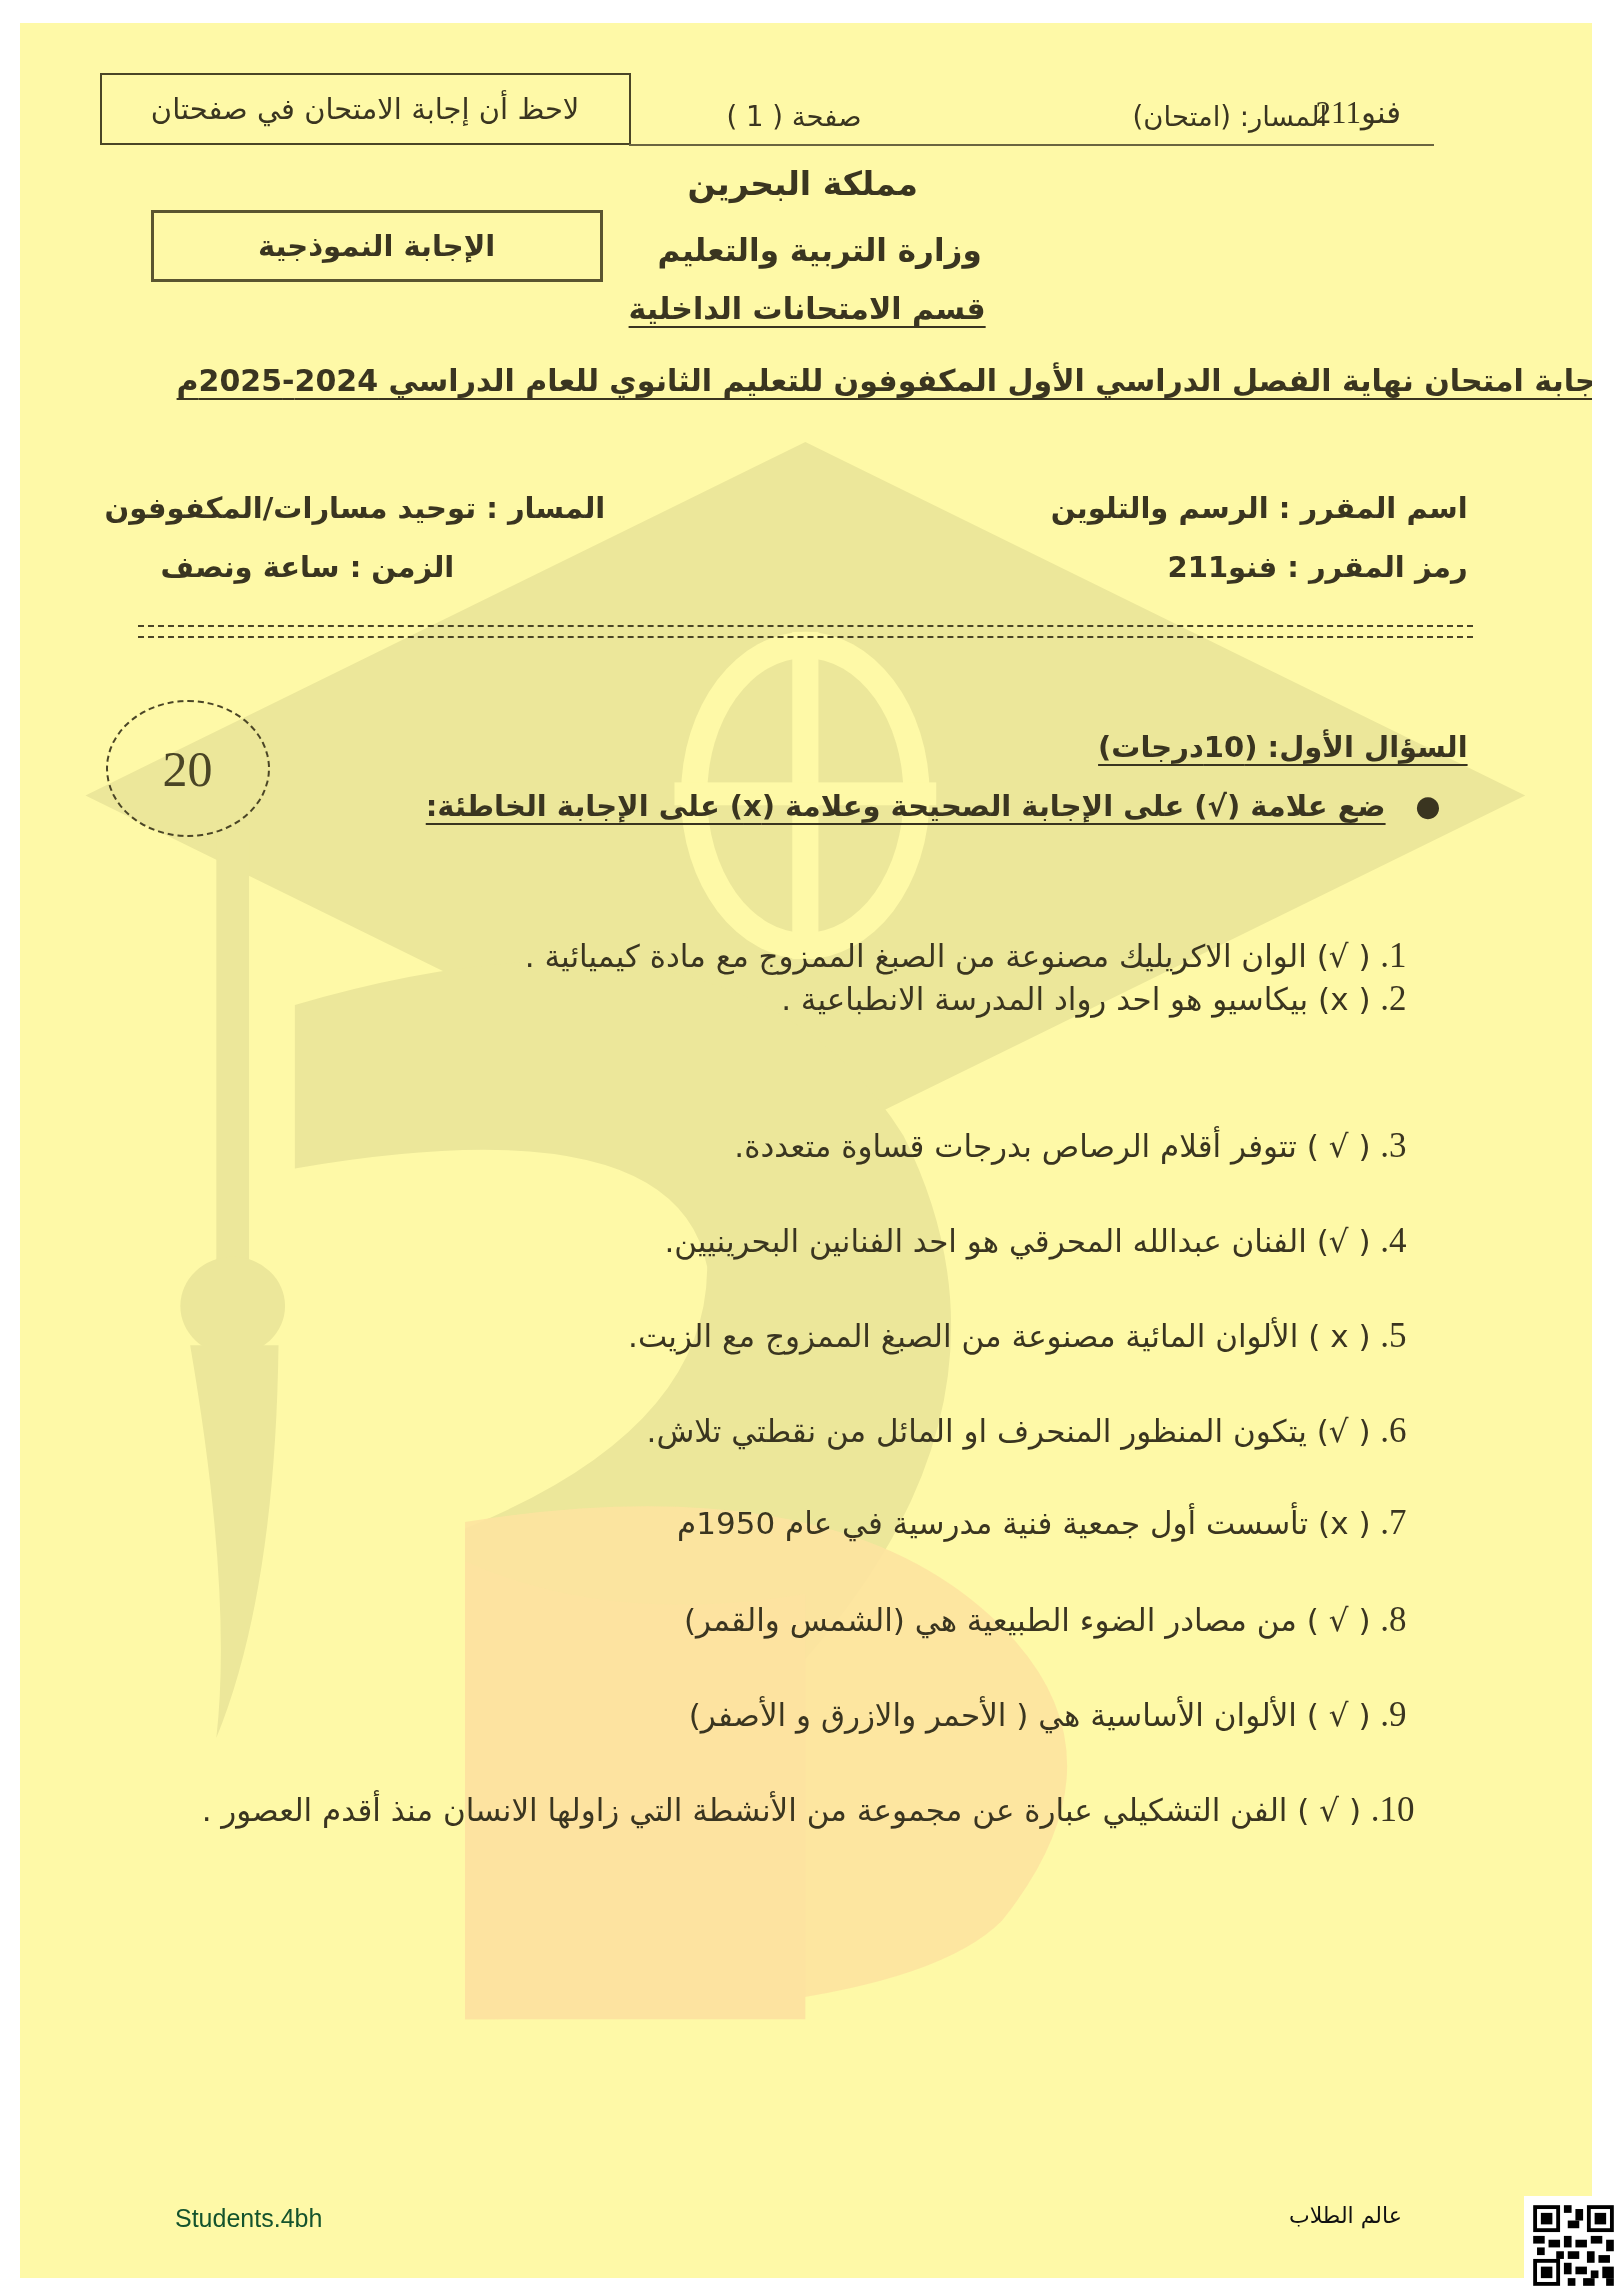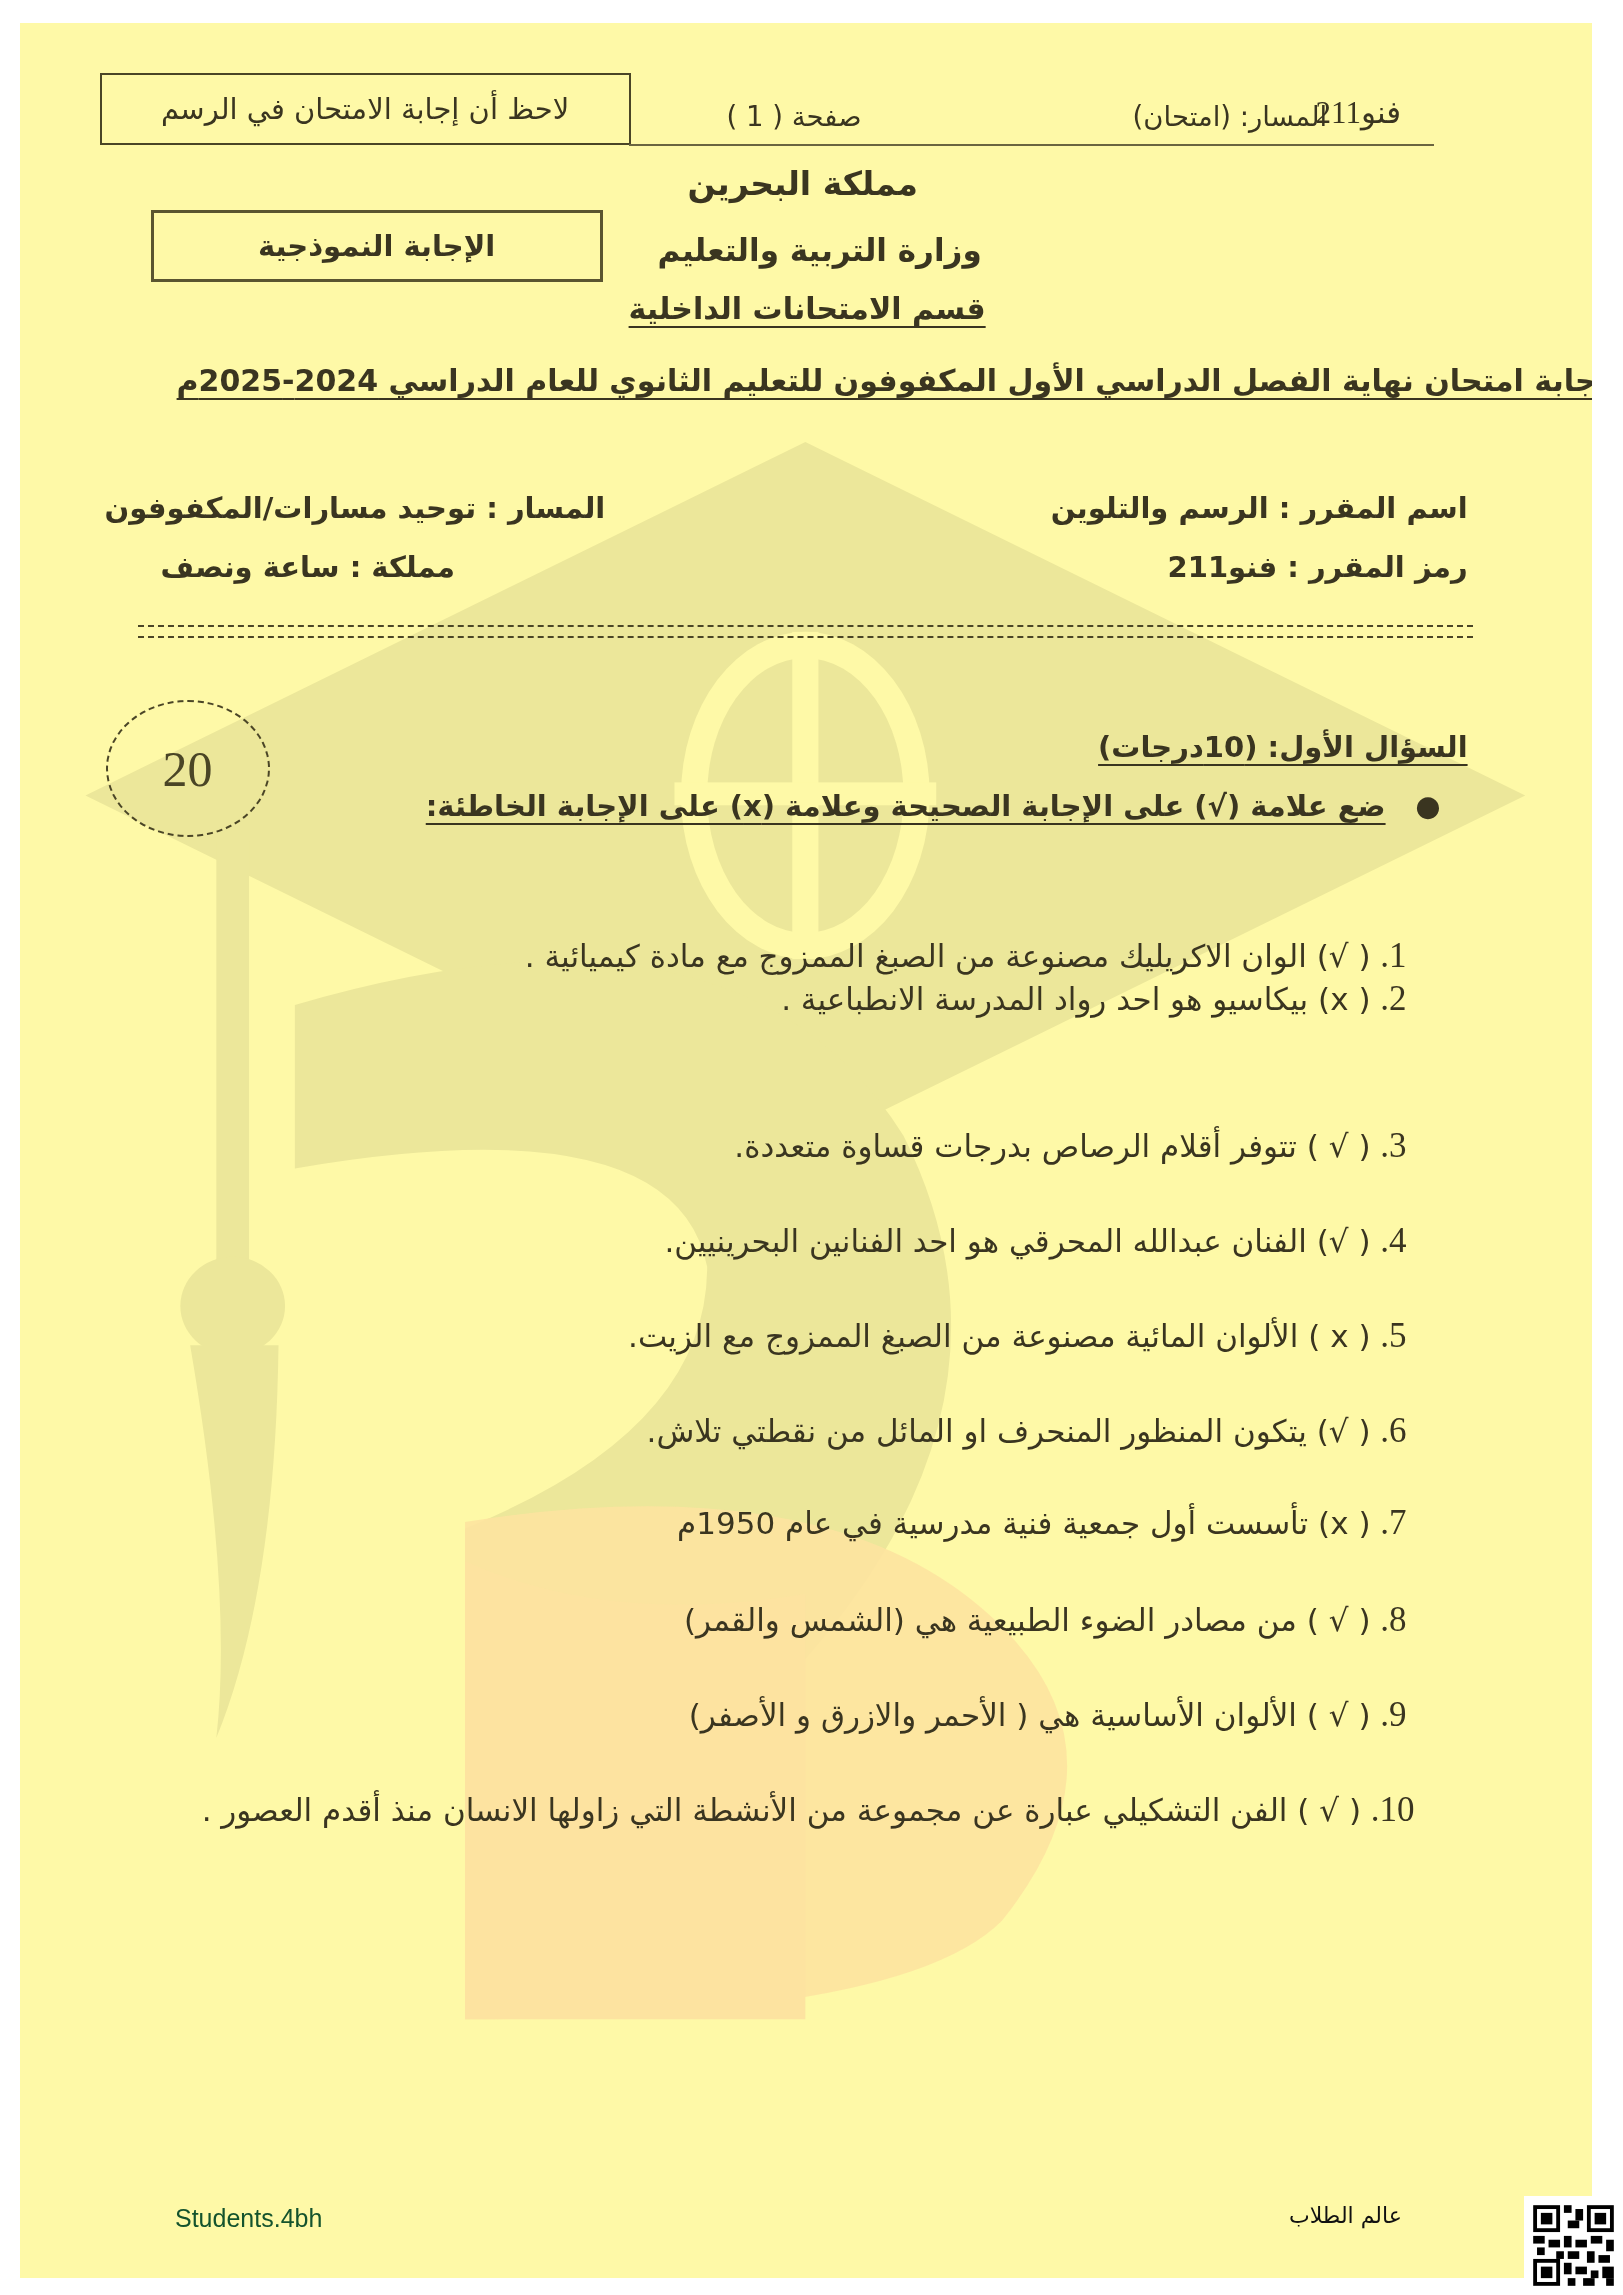--- a/index.html
+++ b/index.html
@@ -78,21 +78,21 @@
       <path d="M260,2020 Q325,2400 300,2620 Q390,2400 395,2020 Z" fill="#ece79a"></path>
 
       <path d="M420,1500 Q1100,1300 1350,1700 Q1550,2100 1200,2500 Q1000,2750 850,2900 L680,2950 L680,2300 Q1050,2150 1050,1900 Q1000,1650 420,1750 Z" fill="#ece79a"></path>
 
       <path d="M680,2290 Q1250,2200 1500,2450 Q1700,2650 1500,2900 Q1350,3050 680,3050 Z" fill="#fde3a0" opacity="0.9"></path>
       <path d="M680,2350 Q900,2450 1200,2400 L1200,3050 L680,3050 Z" fill="#fde3a0"></path>
     </svg>
   </div>
 
   <div class="notice-box rtl">
-    <span>لاحظ أن إجابة  الامتحان في الرسم</span>
+    <span>لاحظ أن إجابة  الامتحان في صفحتان</span>
   </div>
   <div class="header-line"></div>
   <div class="abs rtl" style="left:707px;top:77px;font-size:27.5px;">صفحة ( 1 )</div>
   <div class="abs rtl" style="left:1113px;top:77px;font-size:27.5px;">المسار: (امتحان)</div>
   <div class="abs rtl" style="left:1296px;top:71px;font-size:31px;font-family:'Liberation Serif',serif;">فنو211</div>
 
   <div class="abs rtl bold" style="left:668px;top:141px;font-size:33px;">مملكة البحرين</div>
   <div class="model-box rtl">
     <span>الإجابة النموذجية</span>
   </div>
@@ -106,21 +106,21 @@
   </div>
   <div class="abs rtl bold" style="left:85px;top:468px;font-size:29px;">
     <span>المسار :</span>
     <span>توحيد مسارات/المكفوفون</span>
   </div>
   <div class="abs rtl bold" style="right:124px;top:527px;font-size:29px;">
     <span>رمز المقرر :</span>
     <span>فنو211</span>
   </div>
   <div class="abs rtl bold" style="left:141px;top:527px;font-size:29px;">
-    <span>مملكة  :</span>
+    <span>الزمن  :</span>
     <span>ساعة ونصف</span>
   </div>
   <div class="dashes"></div>
 
   <div class="score-circle">
     <span>20</span>
   </div>
   <div class="abs rtl bold ul" style="right:124px;top:707px;font-size:29px;margin-left:31px;">السؤال الأول: (10درجات)</div>
   <div class="abs rtl bold" style="right:151px;top:766px;font-size:29px;">
     <span style="margin-left:19.6px;">●</span>

